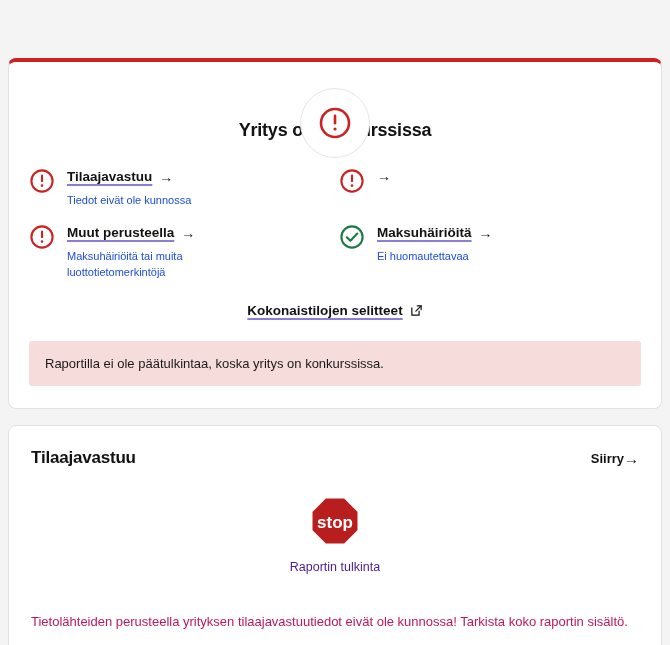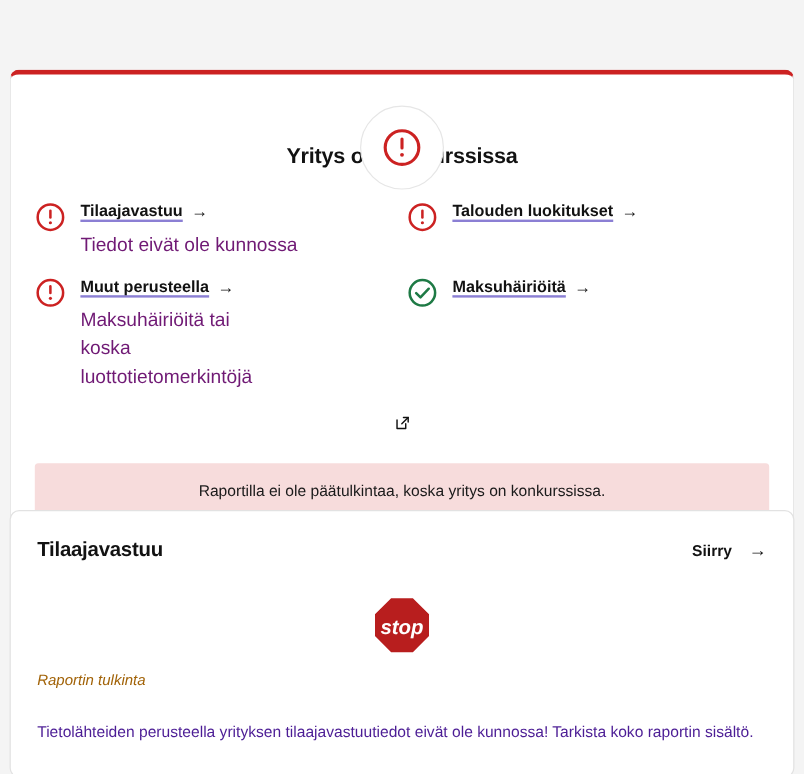--- a/index.html
+++ b/index.html
@@ -106,23 +106,23 @@
     text-underline-offset: 3px;
   }
   .item-link .arrow {
     font-size: 14px;
     font-weight: bold;
     color: #121212;
     line-height: 1;
   }
 
   .item-desc {
-    font-size: 16px;
+    font-size: 11px;
     line-height: 1.45;
-    color: #701a75;
+    color: #1d4ed8;
     margin-top: 8px;
   }
 
   .explain-row {
     text-align: center;
     padding: 8px 20px 0 20px;
   }
   .explain-link {
     display: inline-flex;
     align-items: center;
@@ -137,21 +137,20 @@
     text-decoration-color: #8b7fd4;
     text-decoration-thickness: 1.5px;
     text-underline-offset: 3px;
   }
 
   .alert-banner {
     margin: 22px 20px 0 20px;
     background: #f7dcdc;
     border-radius: 3px;
     padding: 15px 16px;
-    text-align: center;
     font-size: 13px;
     color: #1a1a1a;
   }
 
   
   .section-card {
     position: absolute;
     left: 8px;
     top: 425px;
     width: 654px;
@@ -170,46 +169,45 @@
   .section-title {
     font-size: 17px;
     font-weight: bold;
     letter-spacing: -0.2px;
     color: #121212;
     margin: 0;
   }
   .section-action {
     display: inline-flex;
     align-items: center;
-    gap: 14px;
     font-size: 13px;
     font-weight: bold;
     color: #121212;
     text-decoration: none;
   }
   .section-action .arrow {
     font-size: 15px;
     line-height: 1;
   }
 
   .verdict {
+    text-align: center;
     padding: 26px 0 0 0;
-    font-style: italic;
   }
   .verdict-caption {
     margin-top: 12px;
     font-size: 12.5px;
-    color: #a16207;
+    color: #4c1d95;
   }
 
   .section-body {
-    margin-top: 26px;
+    margin-top: 38px;
     font-size: 13px;
     line-height: 1.6;
-    color: #4c1d95;
+    color: #be185d;
   }
 
   svg { display: block; }
 </style>
 </head>
 <body>
 
 <div class="page">
 
   <div class="status-card">
@@ -248,62 +246,63 @@
       <div class="status-item">
         <span class="icon-wrap">
           <svg width="26" height="26" viewBox="0 0 26 26" aria-hidden="true">
             <circle cx="13" cy="13" r="10.6" fill="none" stroke="#cc2222" stroke-width="2.1"></circle>
             <rect x="11.95" y="6.6" width="2.1" height="7.6" rx="1.05" fill="#cc2222"></rect>
             <circle cx="13" cy="17.6" r="1.3" fill="#cc2222"></circle>
           </svg>
         </span>
         <div class="texts">
           <a class="item-link" href="#">
-            <span class="link-text">Talouden luokitukset</span>
             <span class="arrow">→</span>
           </a>
         </div>
       </div>
 
       <div class="status-item">
         <span class="icon-wrap">
           <svg width="26" height="26" viewBox="0 0 26 26" aria-hidden="true">
             <circle cx="13" cy="13" r="10.6" fill="none" stroke="#cc2222" stroke-width="2.1"></circle>
             <rect x="11.95" y="6.6" width="2.1" height="7.6" rx="1.05" fill="#cc2222"></rect>
             <circle cx="13" cy="17.6" r="1.3" fill="#cc2222"></circle>
           </svg>
         </span>
         <div class="texts">
           <a class="item-link" href="#">
             <span class="link-text">Muut perusteella</span>
             <span class="arrow">→</span>
           </a>
-          <div class="item-desc" style="max-width:168px;">Maksuhäiriöitä tai koska luottotietomerkintöjä</div>
+          <div class="item-desc" style="max-width:168px;">Maksuhäiriöitä tai muita luottotietomerkintöjä</div>
         </div>
       </div>
 
       <div class="status-item">
         <span class="icon-wrap">
           <svg width="26" height="26" viewBox="0 0 26 26" aria-hidden="true">
             <circle cx="13" cy="13" r="10.6" fill="none" stroke="#1e7a45" stroke-width="2.1"></circle>
             <path d="M7.8 13.3 L11.4 16.8 L18.3 9.6" fill="none" stroke="#1e7a45" stroke-width="2.1" stroke-linecap="round" stroke-linejoin="round"></path>
           </svg>
         </span>
         <div class="texts">
           <a class="item-link" href="#">
             <span class="link-text">Maksuhäiriöitä</span>
             <span class="arrow">→</span>
           </a>
+          <div class="item-desc">Ei huomautettavaa</div>
         </div>
       </div>
 
     </div>
 
     <div class="explain-row">
       <a class="explain-link" href="#">
+        <span class="link-text">Kokonaistilojen selitteet</span>
         <span>
           <svg width="13" height="13" viewBox="0 0 14 14" aria-hidden="true">
             <path d="M2 4.2 V12 H9.8 V7.6" fill="none" stroke="#121212" stroke-width="1.3" stroke-linecap="round" stroke-linejoin="round"></path>
             <path d="M6.3 7.7 L12 2" fill="none" stroke="#121212" stroke-width="1.3" stroke-linecap="round"></path>
             <path d="M7.8 2 H12 V6.2" fill="none" stroke="#121212" stroke-width="1.3" stroke-linecap="round" stroke-linejoin="round"></path>
           </svg>
         </span>
       </a>
     </div>
 

